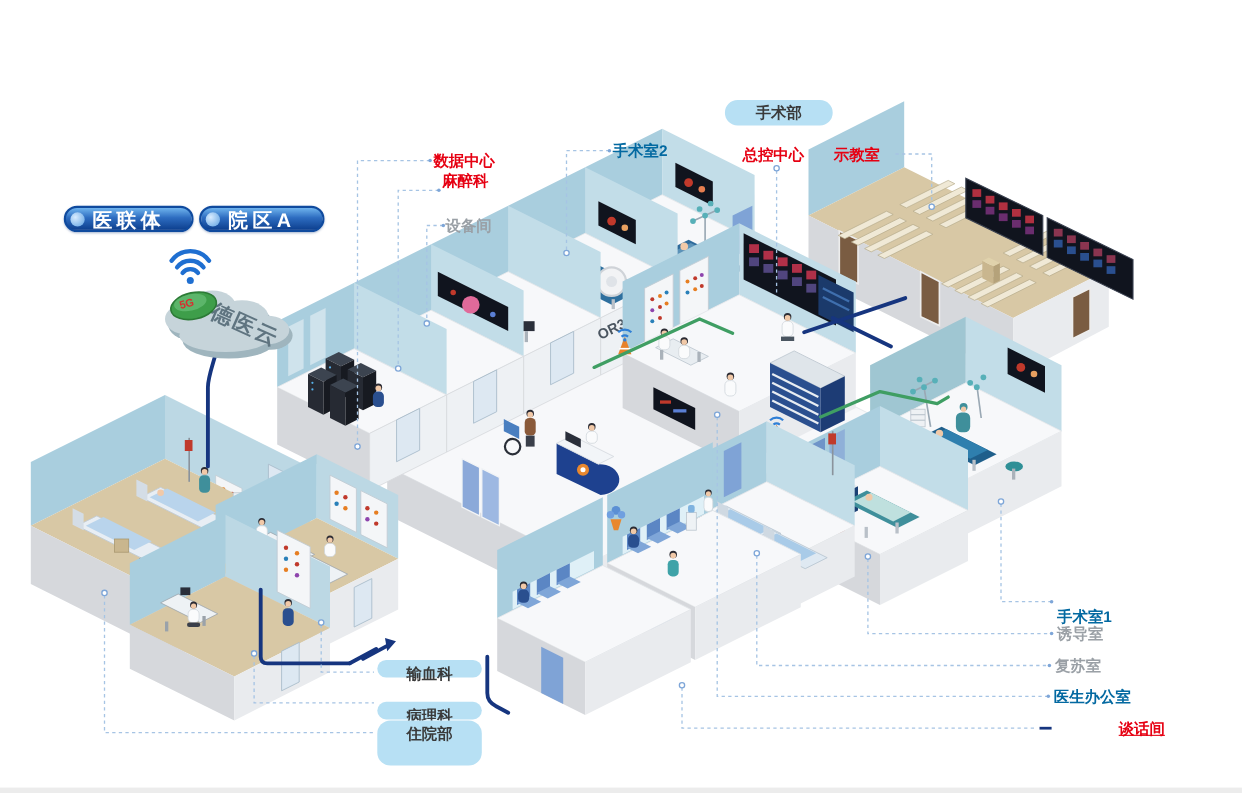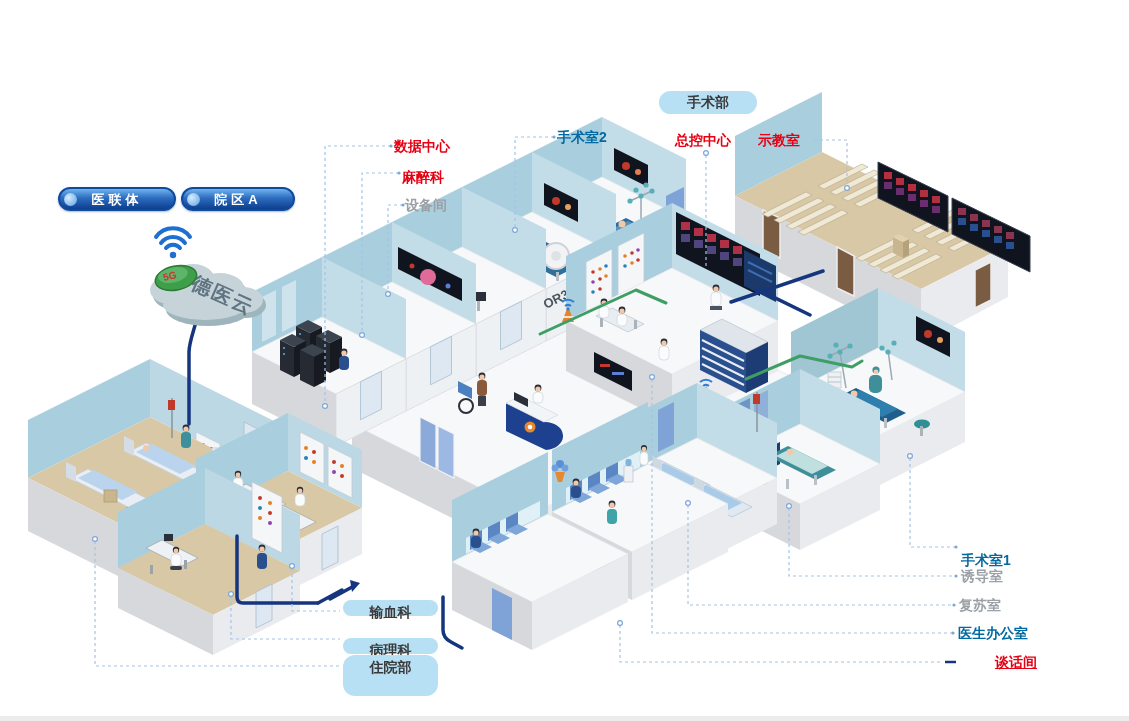--- a/index.html
+++ b/index.html
@@ -29,21 +29,21 @@
   .skin{fill:#f1c9a8}
   .hair{fill:#2b2b33}
   .seat{fill:#f0e9d6;stroke:#b3a888;stroke-width:.6}
   
   .co{position:absolute;font-size:14px;font-weight:bold;white-space:nowrap;}
   .co.red{color:#e60012}
   .co.dark{color:#0369a1}
   .co.muted{color:#9aa0a6;font-weight:bold}
   .orgpill{position:absolute;height:24px;border-radius:13px;border:2px solid #0f4a9e;
      background:linear-gradient(180deg,#6fb4ee 0%,#2d6cc0 45%,#0d3f8e 100%);
-     color:#fff;font-weight:bold;font-size:13px;letter-spacing:4px;text-align:center;
+     color:#fff;font-weight:bold;font-size:18px;letter-spacing:4px;text-align:center;
      line-height:22px;box-sizing:border-box;box-shadow:0 1px 2px rgba(20,60,130,.35);}
   .orgpill::before{content:'';position:absolute;left:4px;top:4px;width:13px;height:13px;border-radius:50%;
      background:radial-gradient(circle at 35% 35%,#d8ecff,#5b9fe0);}
   .bluepill{position:absolute;background:#b7e0f4;border-radius:12px;color:#3a3a3a;
      font-weight:bold;font-size:14px;text-align:center;}
   .footbar{position:absolute;left:0;bottom:0;width:100%;height:5px;background:#ececec;}
 </style>
 </head>
 <body>
 
@@ -816,30 +816,30 @@
     </g>
   </g>
 </svg>
 
 <div class="orgpill" style="left:58px;top:187px;width:118px;"><span>医联体</span></div>
 <div class="orgpill" style="left:181px;top:187px;width:114px;"><span>院区A</span></div>
 
 <div class="bluepill" style="left:659px;top:91px;width:98px;height:23px;line-height:23px;">手术部</div>
 
 <div class="co red" style="left:394px;top:138px;">数据中心</div>
-<div class="co red" style="left:402px;top:169px;text-align:center;">麻醉科</div>
+<div class="co red" style="left:402px;top:156px;text-align:center;">麻醉科</div>
 <div class="co muted" style="left:405px;top:197px;">设备间</div>
 <div class="co dark" style="left:557px;top:129px;">手术室2</div>
 <div class="co red" style="left:675px;top:132px;">总控中心</div>
 <div class="co red" style="left:758px;top:132px;">示教室</div>
 
 <div class="co dark" style="left:961px;top:552px;">手术室1</div>
 <div class="co muted" style="left:961px;top:568px;">诱导室</div>
 <div class="co muted" style="left:959px;top:597px;">复苏室</div>
 <div class="co dark" style="left:958px;top:625px;">医生办公室</div>
-<div class="co red" style="left:995px;top:654px;text-decoration:underline;">谈话间</div>
+<div class="co red" style="left:1017px;top:654px;text-decoration:underline;">谈话间</div>
 
 <div class="bluepill" style="left:343px;top:600px;width:95px;height:16px;line-height:24px;">输血科</div>
 <div class="bluepill" style="left:343px;top:638px;width:95px;height:16px;line-height:24px;">病理科</div>
 <div class="bluepill" style="left:343px;top:655px;width:95px;height:41px;line-height:24px;">住院部</div>
 
 <div class="footbar"></div>
 </div>
 
 </body></html>

